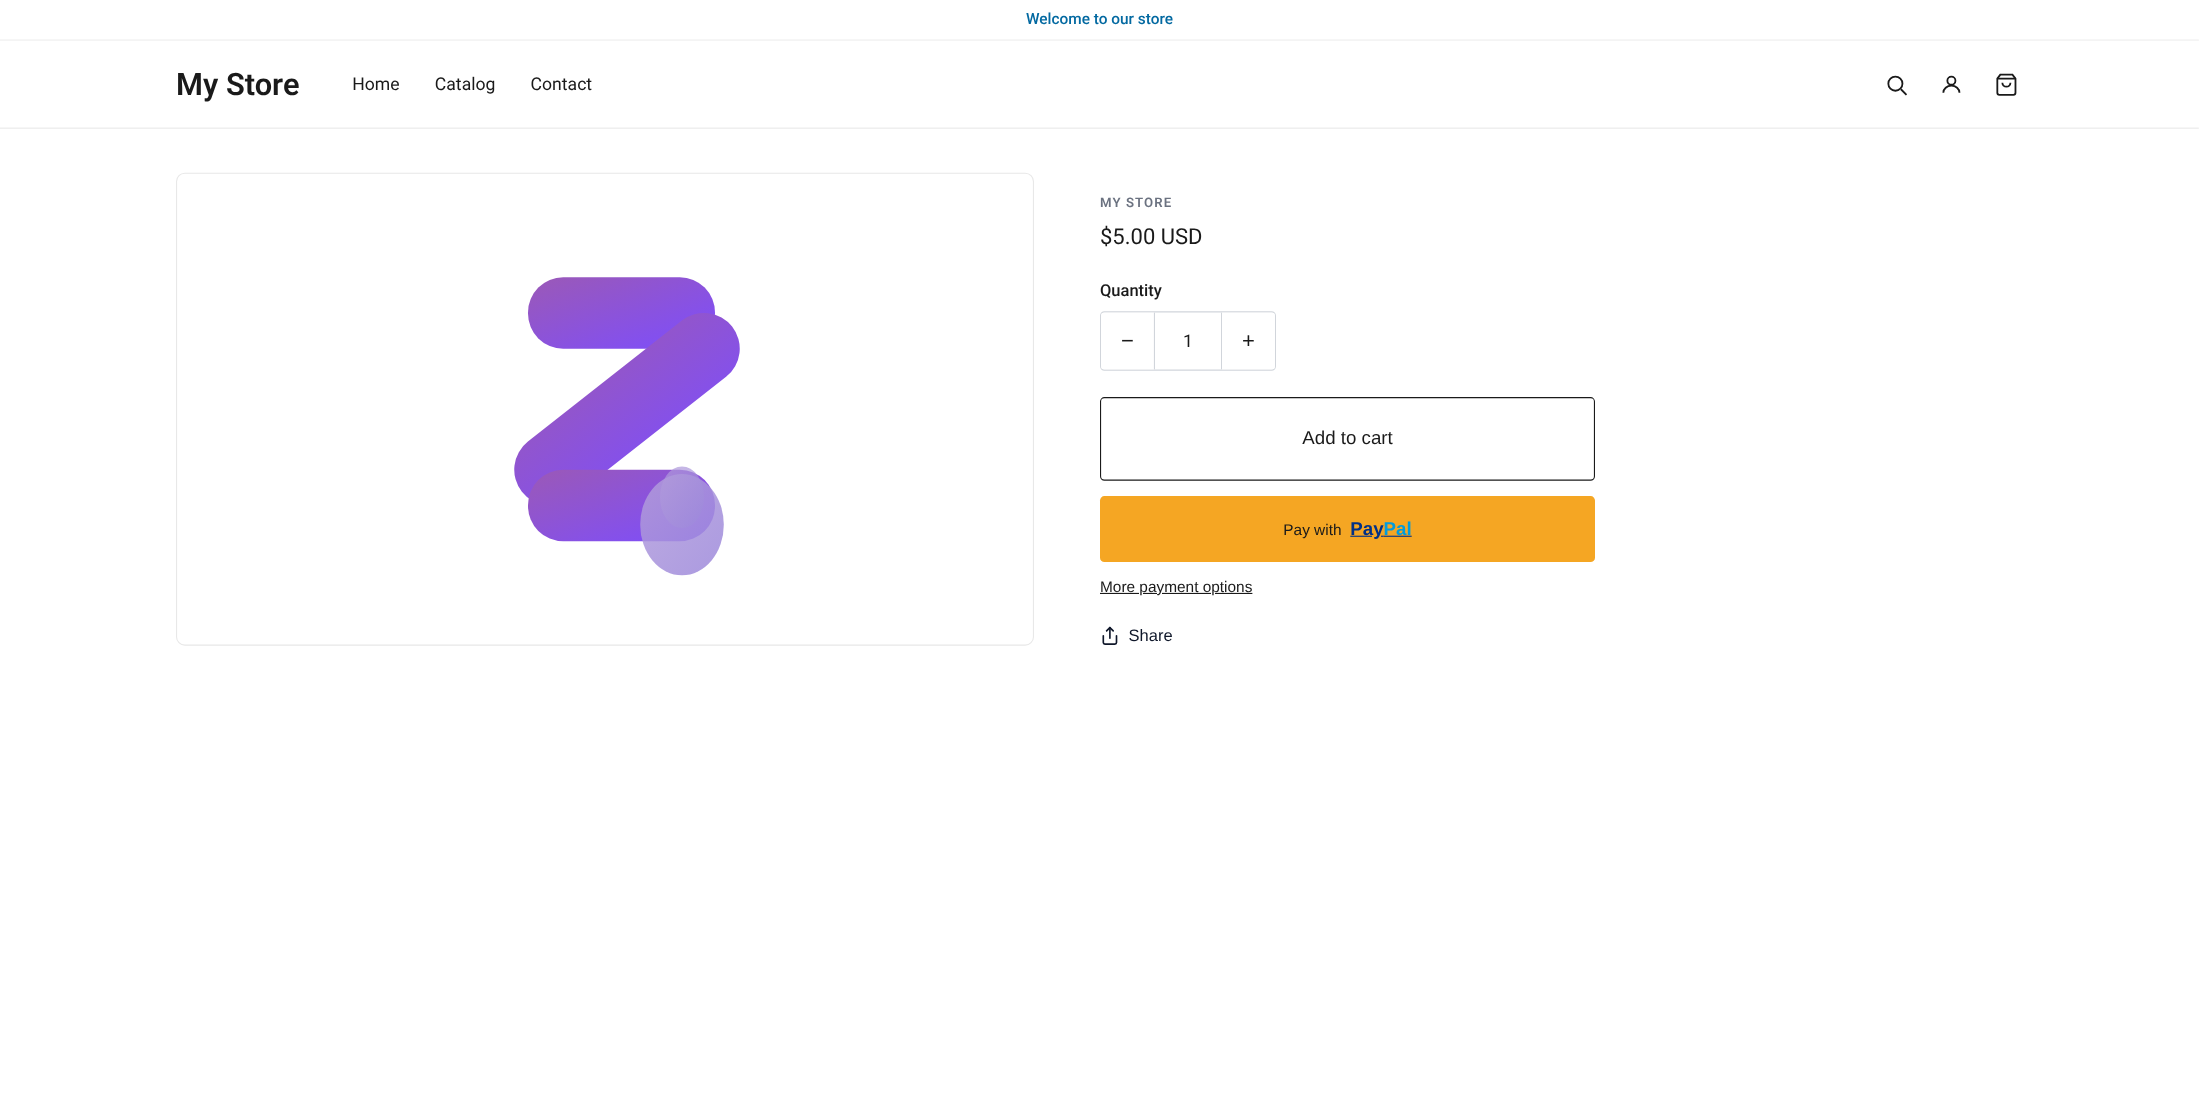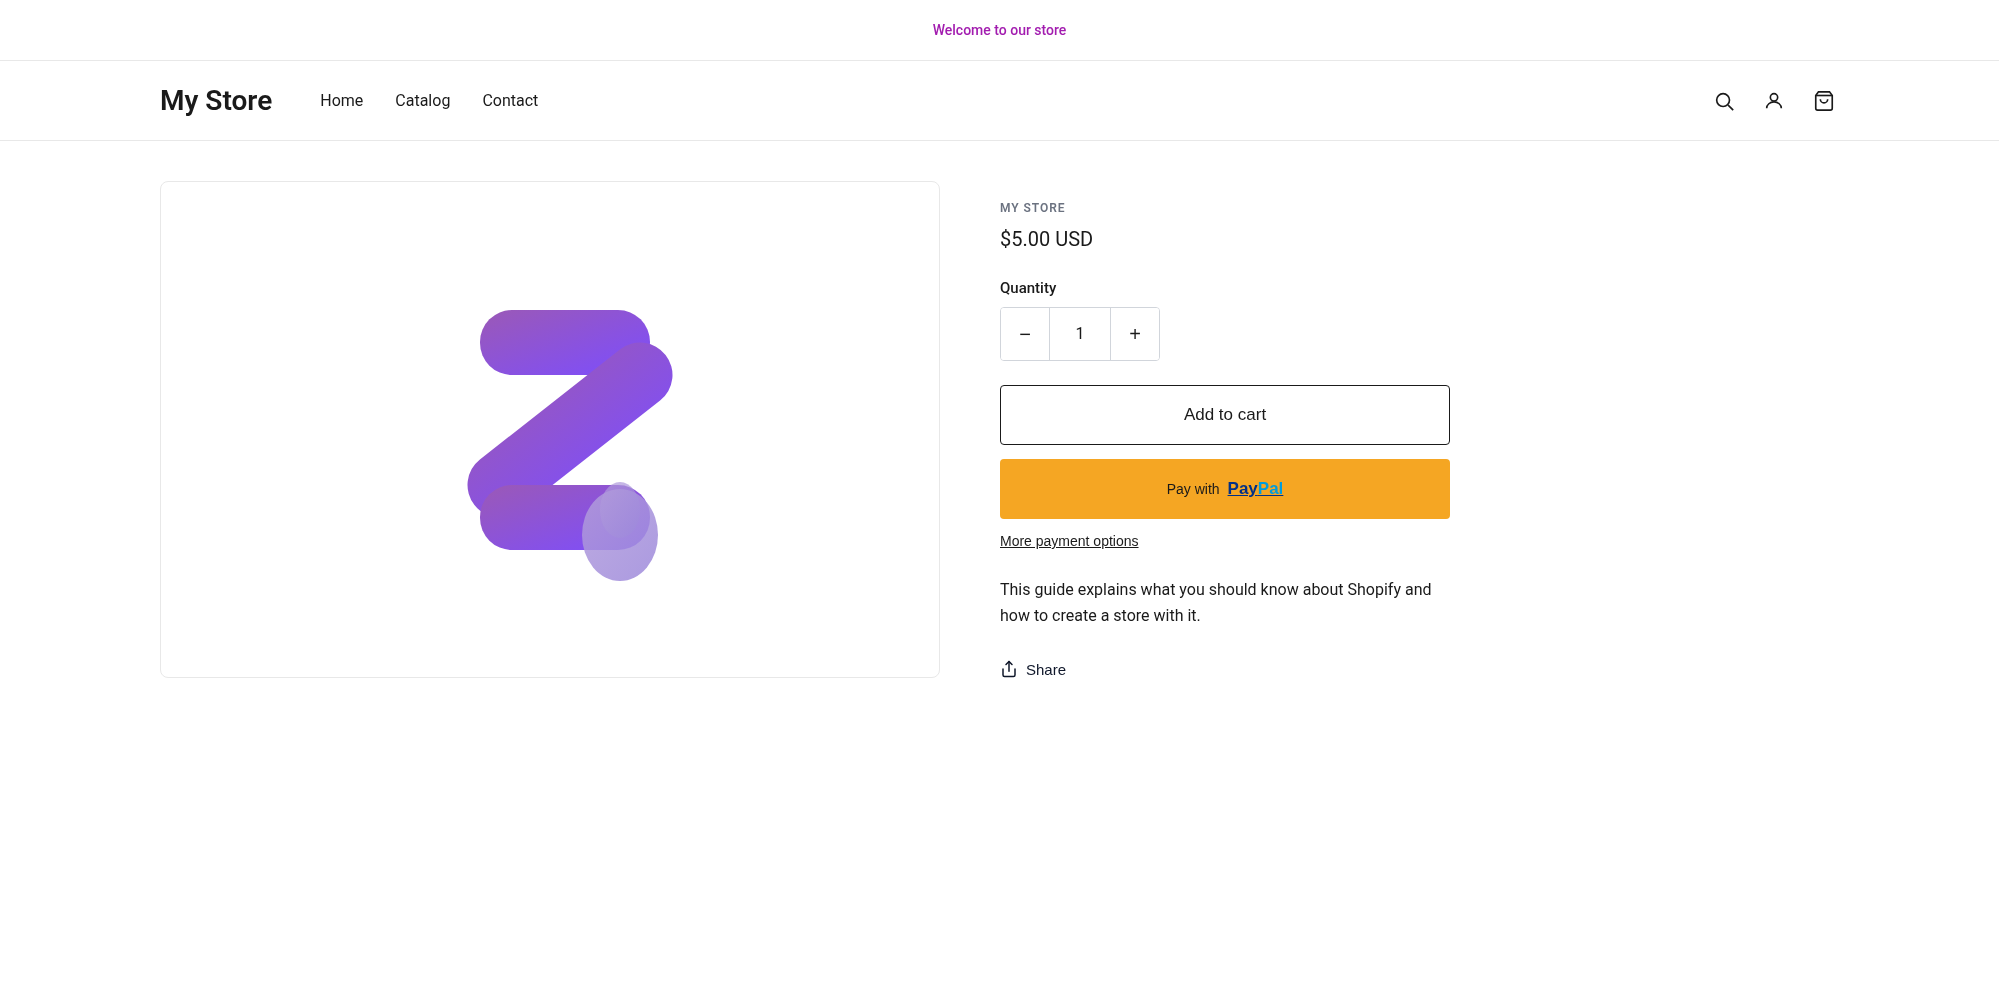--- a/index.html
+++ b/index.html
@@ -13,24 +13,24 @@
       background: #fff;
       color: #1a1a1a;
       min-width: 1999px;
     }
 
     
     .announcement-bar {
       background: #fff;
       border-bottom: 1px solid #e8e8e8;
       text-align: center;
-      padding: 22px 20px;
+      padding: 10px 20px;
       font-size: 14px;
       font-weight: 500;
-      color: #a21caf;
+      color: #0369a1;
     }
 
     
     .header {
       display: flex;
       align-items: center;
       padding: 0 160px;
       height: 80px;
       border-bottom: 1px solid #e8e8e8;
       background: #fff;
@@ -171,21 +171,21 @@
       font-size: 16px;
       border-left: 1px solid #d1d5db;
       border-right: 1px solid #d1d5db;
       height: 52px;
       line-height: 52px;
     }
 
     .add-to-cart-btn {
       width: 100%;
       max-width: 450px;
-      height: 60px;
+      height: 76px;
       background: #fff;
       border: 1.5px solid #1a1a1a;
       border-radius: 4px;
       font-size: 17px;
       font-weight: 500;
       cursor: pointer;
       margin-bottom: 14px;
       color: #1a1a1a;
     }
 
@@ -340,21 +340,20 @@
 
     <button class="paypal-btn">
       <span class="paypal-text-pay">Pay with </span>
       <span class="paypal-text-paypal">
         <span style="color:#003087;">Pay</span><span style="color:#009cde;">Pal</span>
       </span>
     </button>
 
     <button class="more-payment">More payment options</button>
 
-    <p class="product-description">This guide explains what you should know about Shopify and how to create a store with it.</p>
 
     <button class="share-btn">
       <svg width="18" height="18" viewBox="0 0 24 24" fill="none" stroke="currentColor" stroke-width="2" stroke-linecap="round" stroke-linejoin="round">
         <path d="M4 12v8a2 2 0 002 2h12a2 2 0 002-2v-8"></path>
         <polyline points="16 6 12 2 8 6"></polyline>
         <line x1="12" y1="2" x2="12" y2="15"></line>
       </svg>
       <span>Share</span>
     </button>
 

